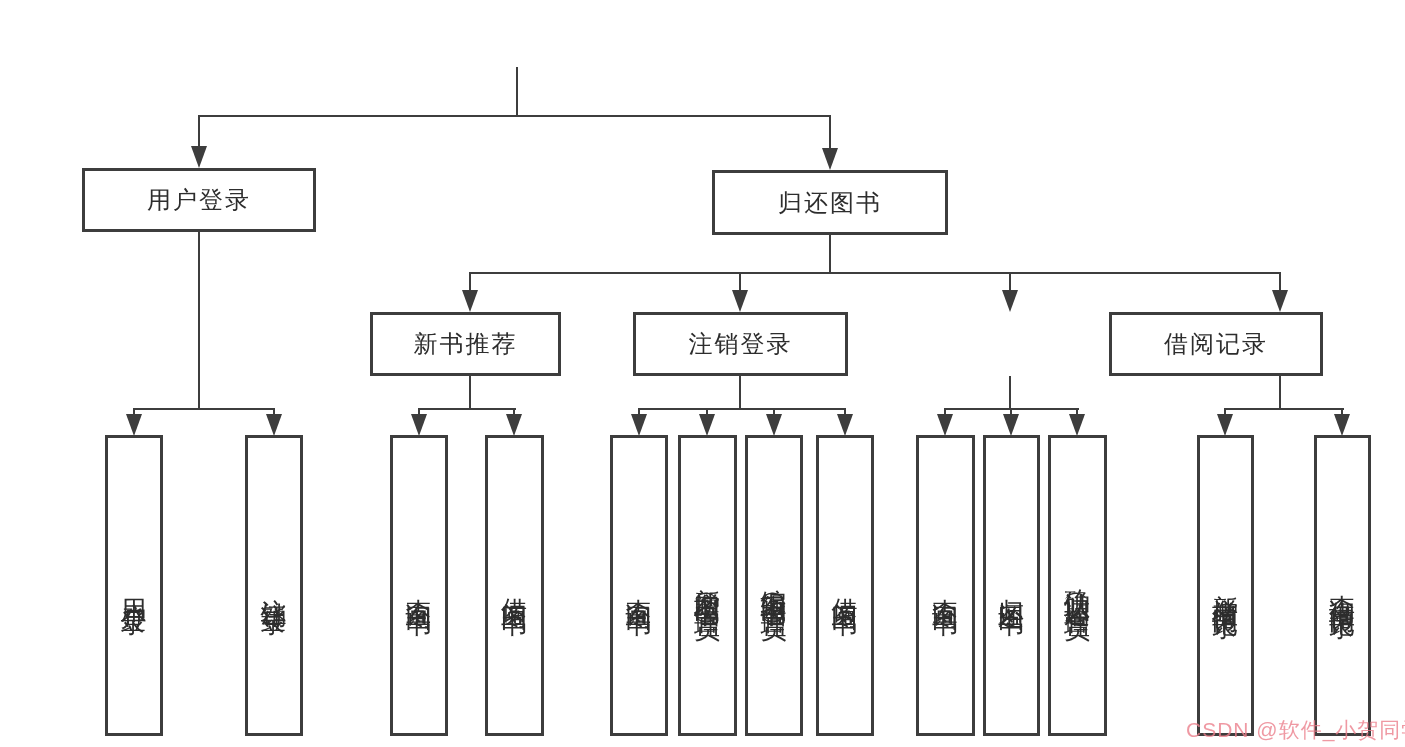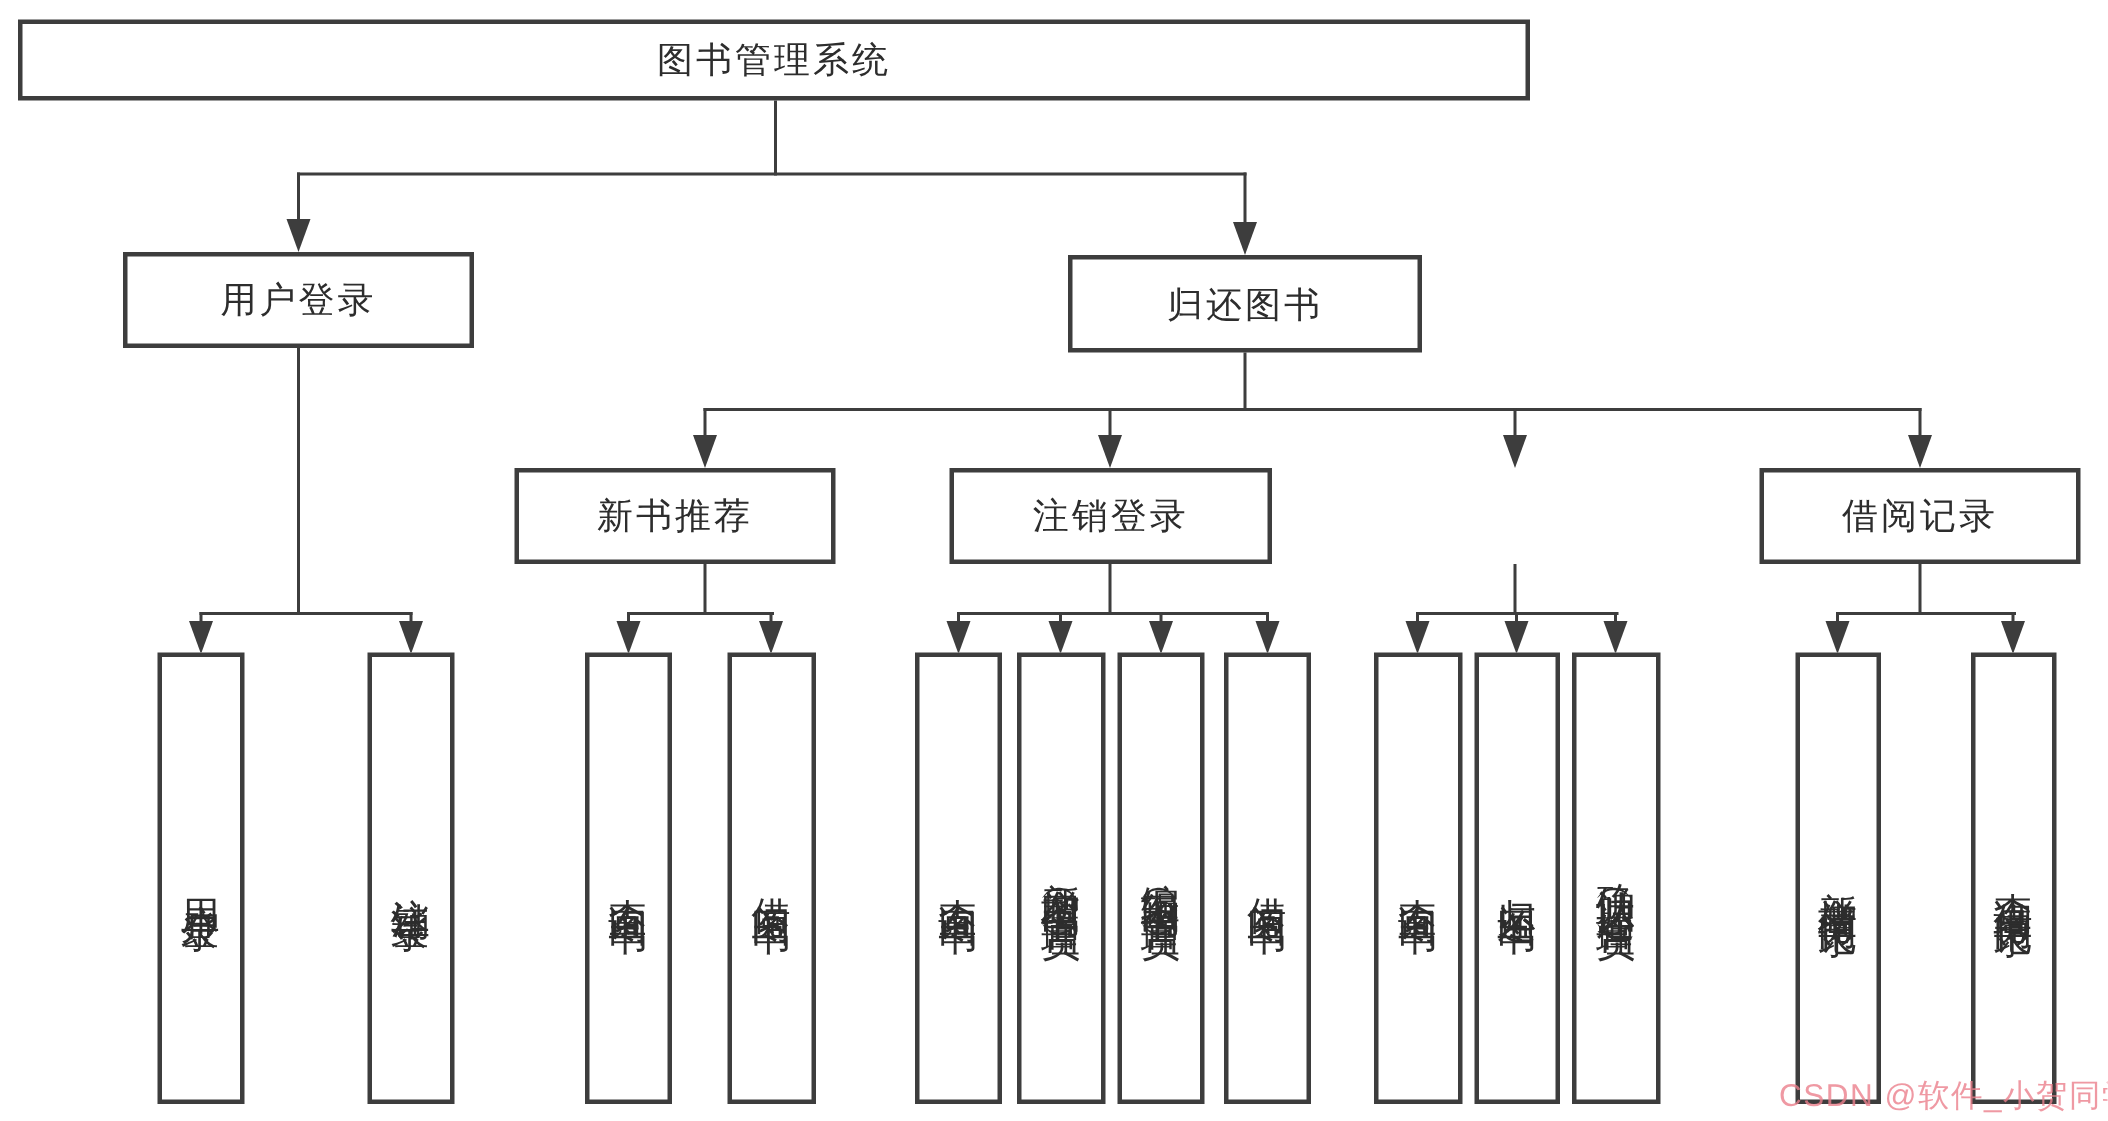--- a/index.html
+++ b/index.html
@@ -29,23 +29,20 @@
     position:absolute;left:1186px;top:716px;
     font-size:21px;letter-spacing:1px;white-space:nowrap;
     color:rgba(235,128,140,0.8);z-index:10;
   }
 </style>
 </head>
 <body>
 
 <div class="stage">
 
-  <div class="box hbox" style="left:12px;top:13px;width:1008px;height:54px;">
-    <span>图书管理系统</span>
-  </div>
 
   <div class="line" style="left:516px;top:67px;width:2px;height:50px;"></div>
   <div class="line" style="left:198px;top:115px;width:633px;height:2px;"></div>
   <div class="line" style="left:198px;top:115px;width:2px;height:32px;"></div>
   <div class="arrow" style="left:191px;top:146px;"></div>
   <div class="line" style="left:829px;top:115px;width:2px;height:34px;"></div>
   <div class="arrow" style="left:822px;top:148px;"></div>
 
   <div class="box hbox" style="left:82px;top:168px;width:234px;height:64px;">
     <span>用户登录</span>
@@ -65,27 +62,27 @@
   <div class="line" style="left:469px;top:272px;width:812px;height:2px;"></div>
   <div class="line" style="left:469px;top:272px;width:2px;height:20px;"></div>
   <div class="arrow" style="left:462px;top:290px;"></div>
   <div class="line" style="left:739px;top:272px;width:2px;height:20px;"></div>
   <div class="arrow" style="left:732px;top:290px;"></div>
   <div class="line" style="left:1009px;top:272px;width:2px;height:20px;"></div>
   <div class="arrow" style="left:1002px;top:290px;"></div>
   <div class="line" style="left:1279px;top:272px;width:2px;height:20px;"></div>
   <div class="arrow" style="left:1272px;top:290px;"></div>
 
-  <div class="box hbox" style="left:343px;top:312px;width:214px;height:64px;">
+  <div class="box hbox" style="left:370px;top:312px;width:191px;height:64px;">
     <span>新书推荐</span>
   </div>
   <div class="box hbox" style="left:633px;top:312px;width:215px;height:64px;">
     <span>注销登录</span>
   </div>
-  <div class="box hbox" style="left:1173px;top:312px;width:214px;height:64px;">
+  <div class="box hbox" style="left:1109px;top:312px;width:214px;height:64px;">
     <span>借阅记录</span>
   </div>
 
   <div class="line" style="left:469px;top:376px;width:2px;height:33px;"></div>
   <div class="line" style="left:418px;top:408px;width:98px;height:2px;"></div>
   <div class="line" style="left:418px;top:408px;width:2px;height:8px;"></div>
   <div class="arrow" style="left:411px;top:414px;"></div>
   <div class="line" style="left:513px;top:408px;width:2px;height:8px;"></div>
   <div class="arrow" style="left:506px;top:414px;"></div>
 

